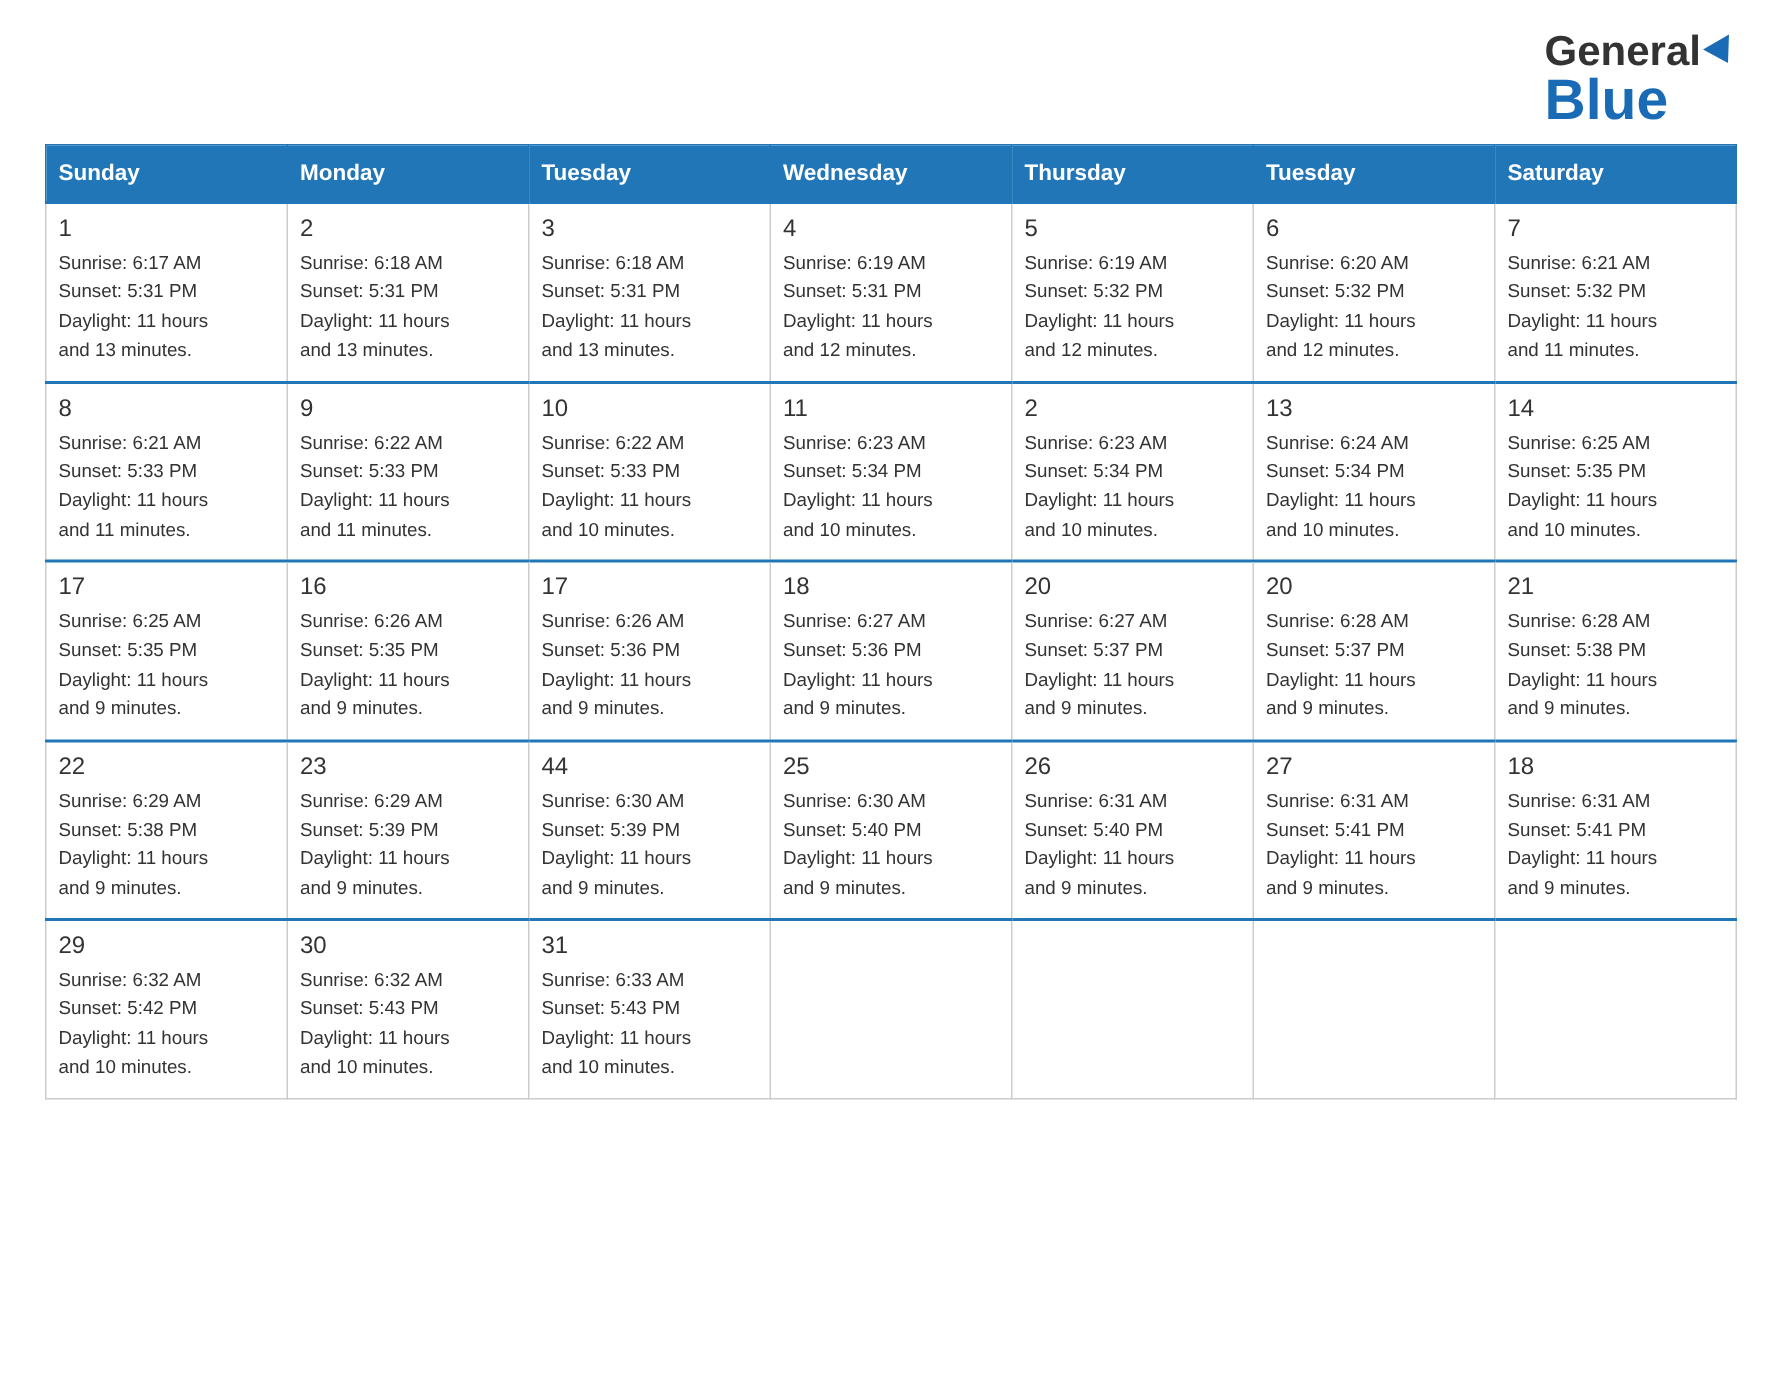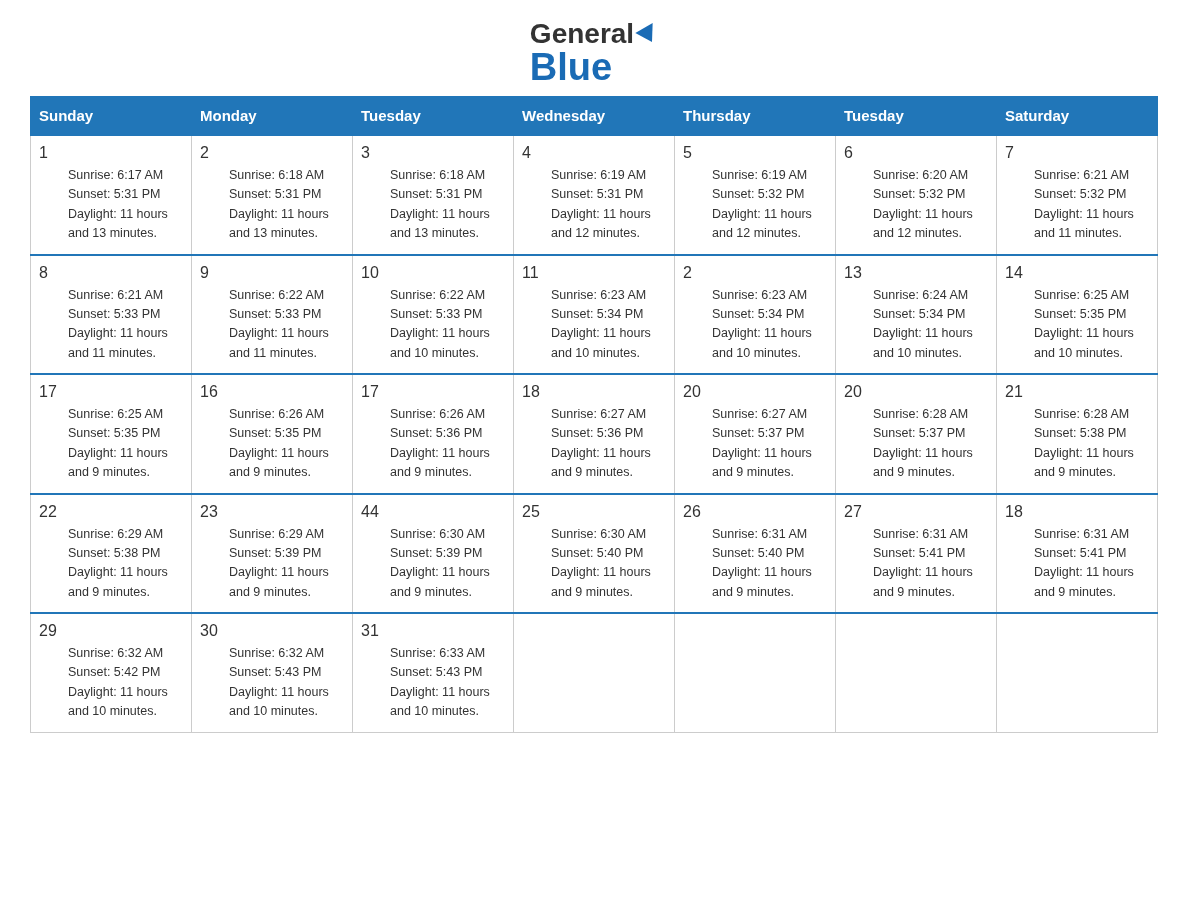--- a/index.html
+++ b/index.html
@@ -5,21 +5,21 @@
     * { margin: 0; padding: 0; box-sizing: border-box; }
     body {
       font-family: Arial, sans-serif;
       background: #fff;
       width: 1188px;
       min-height: 918px;
       padding: 20px 30px;
     }
     .header {
       display: flex;
-      justify-content: center;
+      justify-content: flex-end;
       align-items: flex-start;
       margin-bottom: 10px;
     }
     .logo {
       display: flex;
       flex-direction: column;
       align-items: flex-start;
     }
     .logo-general {
       font-size: 28px;
@@ -91,21 +91,20 @@
     .day-number {
       font-size: 16px;
       font-weight: normal;
       margin-bottom: 4px;
       display: block;
     }
     .day-info {
       font-size: 12.5px;
       line-height: 1.55;
       color: #333;
-      margin-left: 29px;
     }
     .empty-cell {
       background: #fff;
       border-top: 2px solid #2176b8;
     }
   </style>
 </head>
 <body>
 
 <div class="header">

